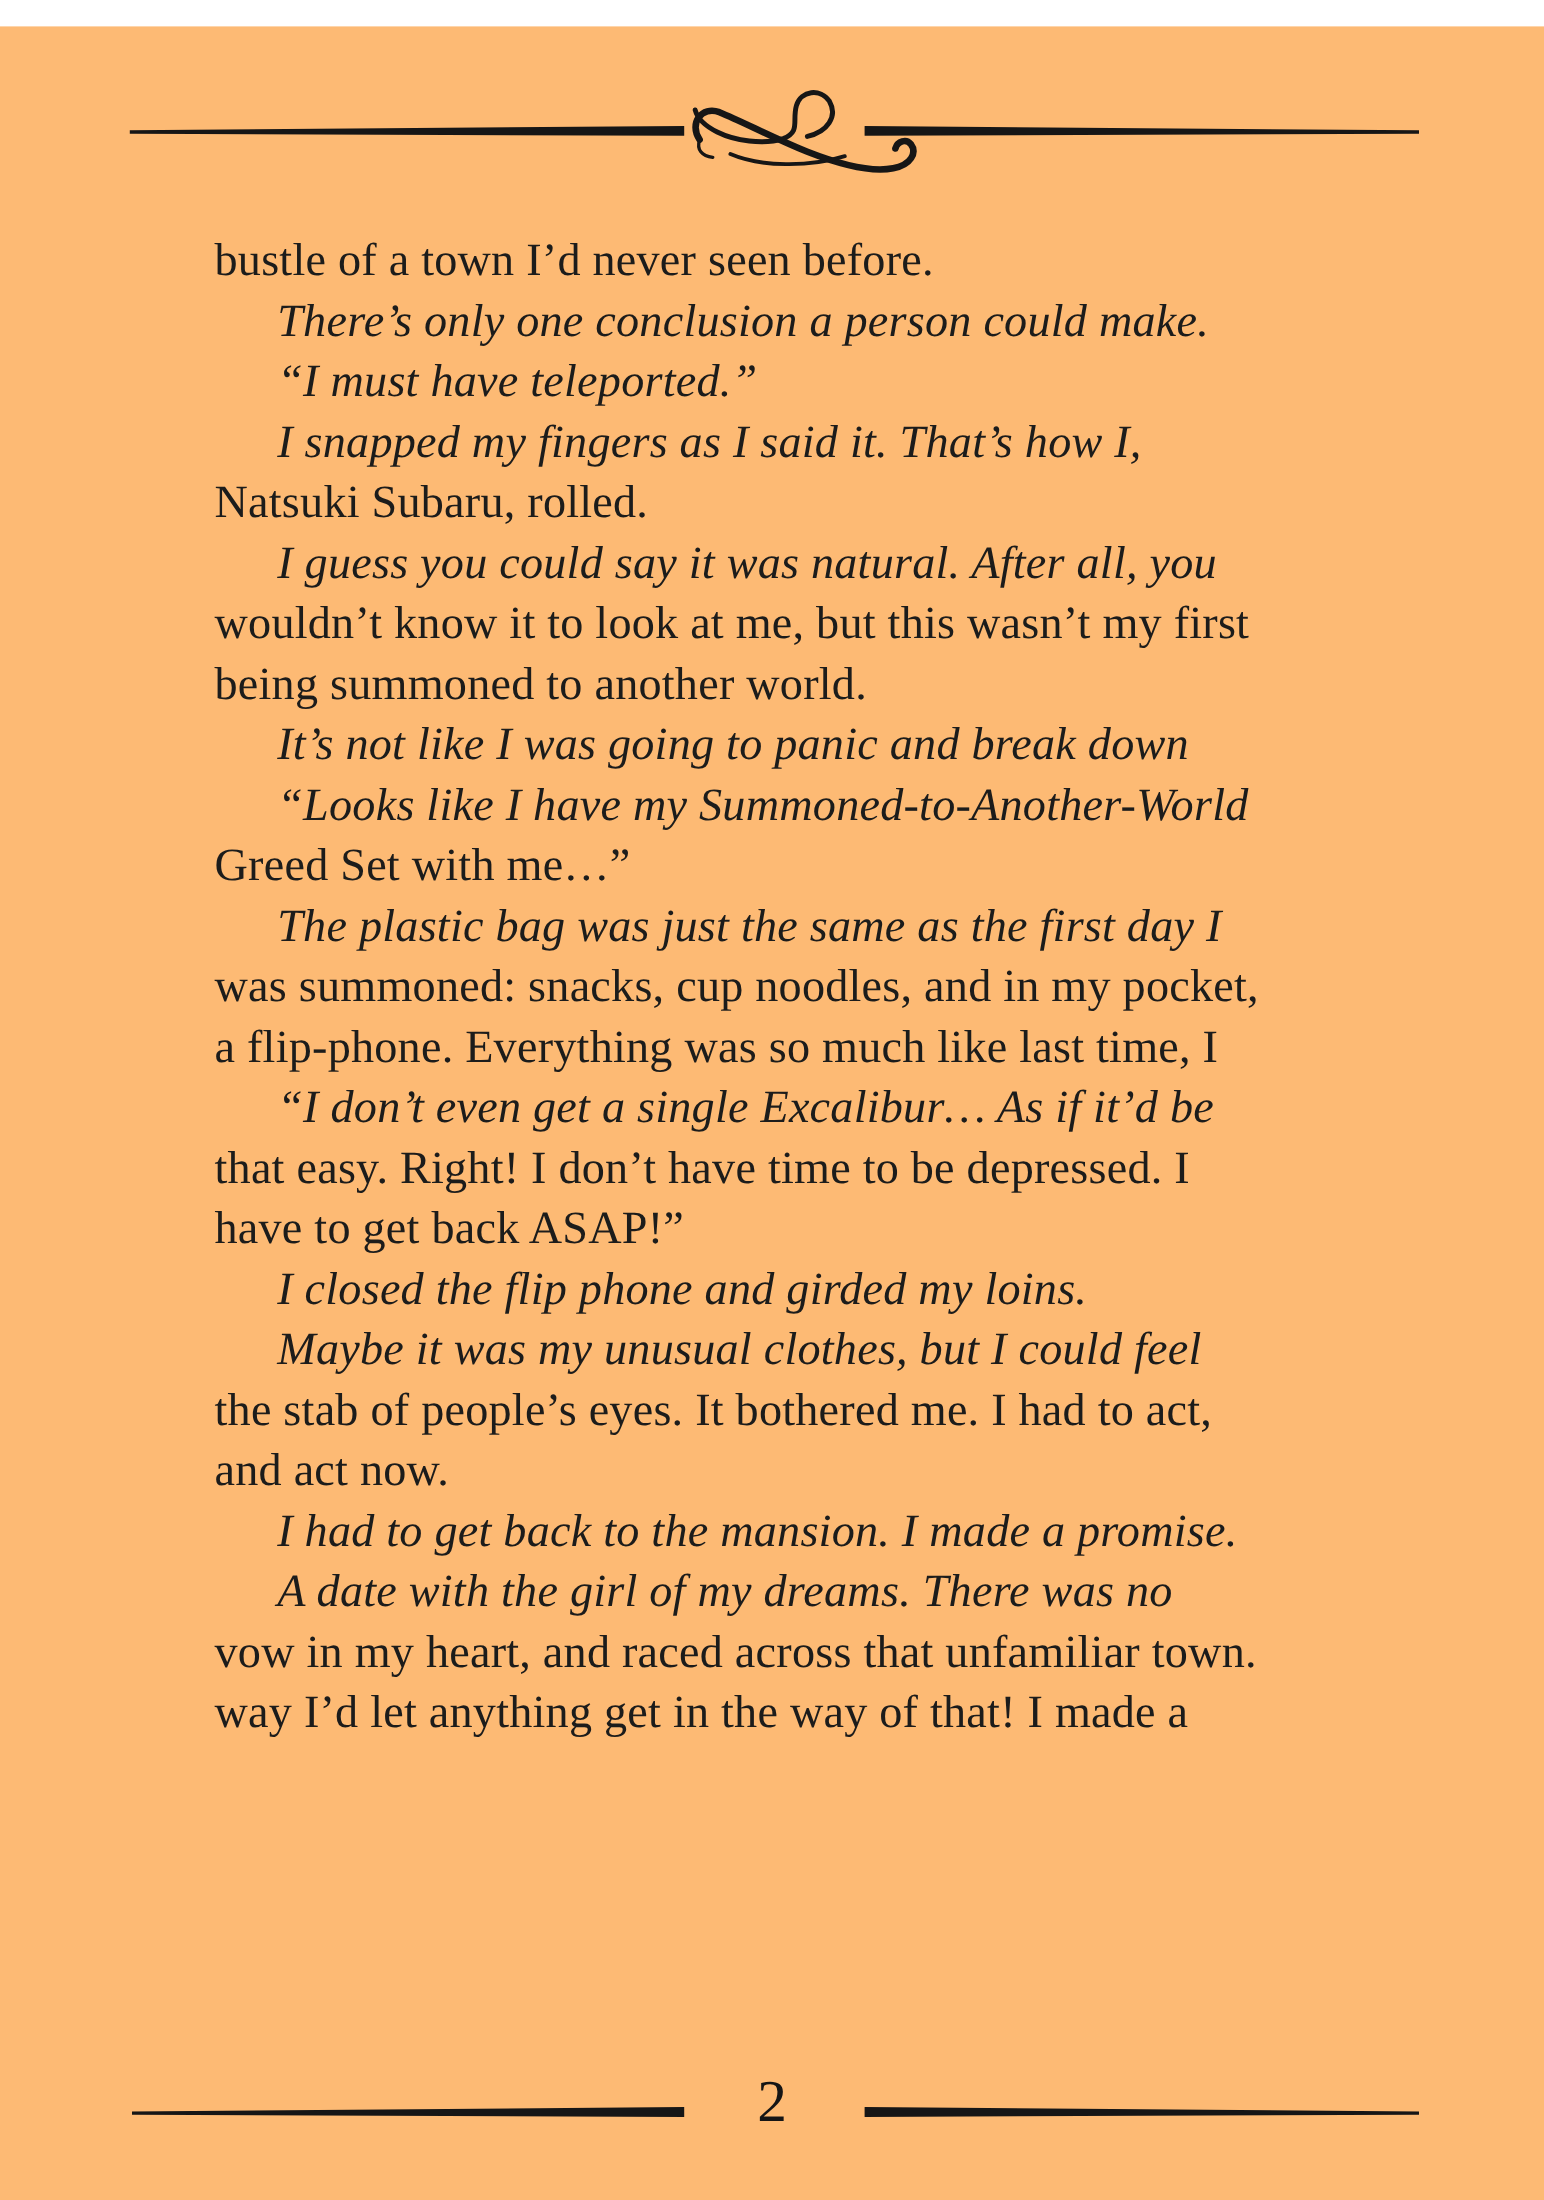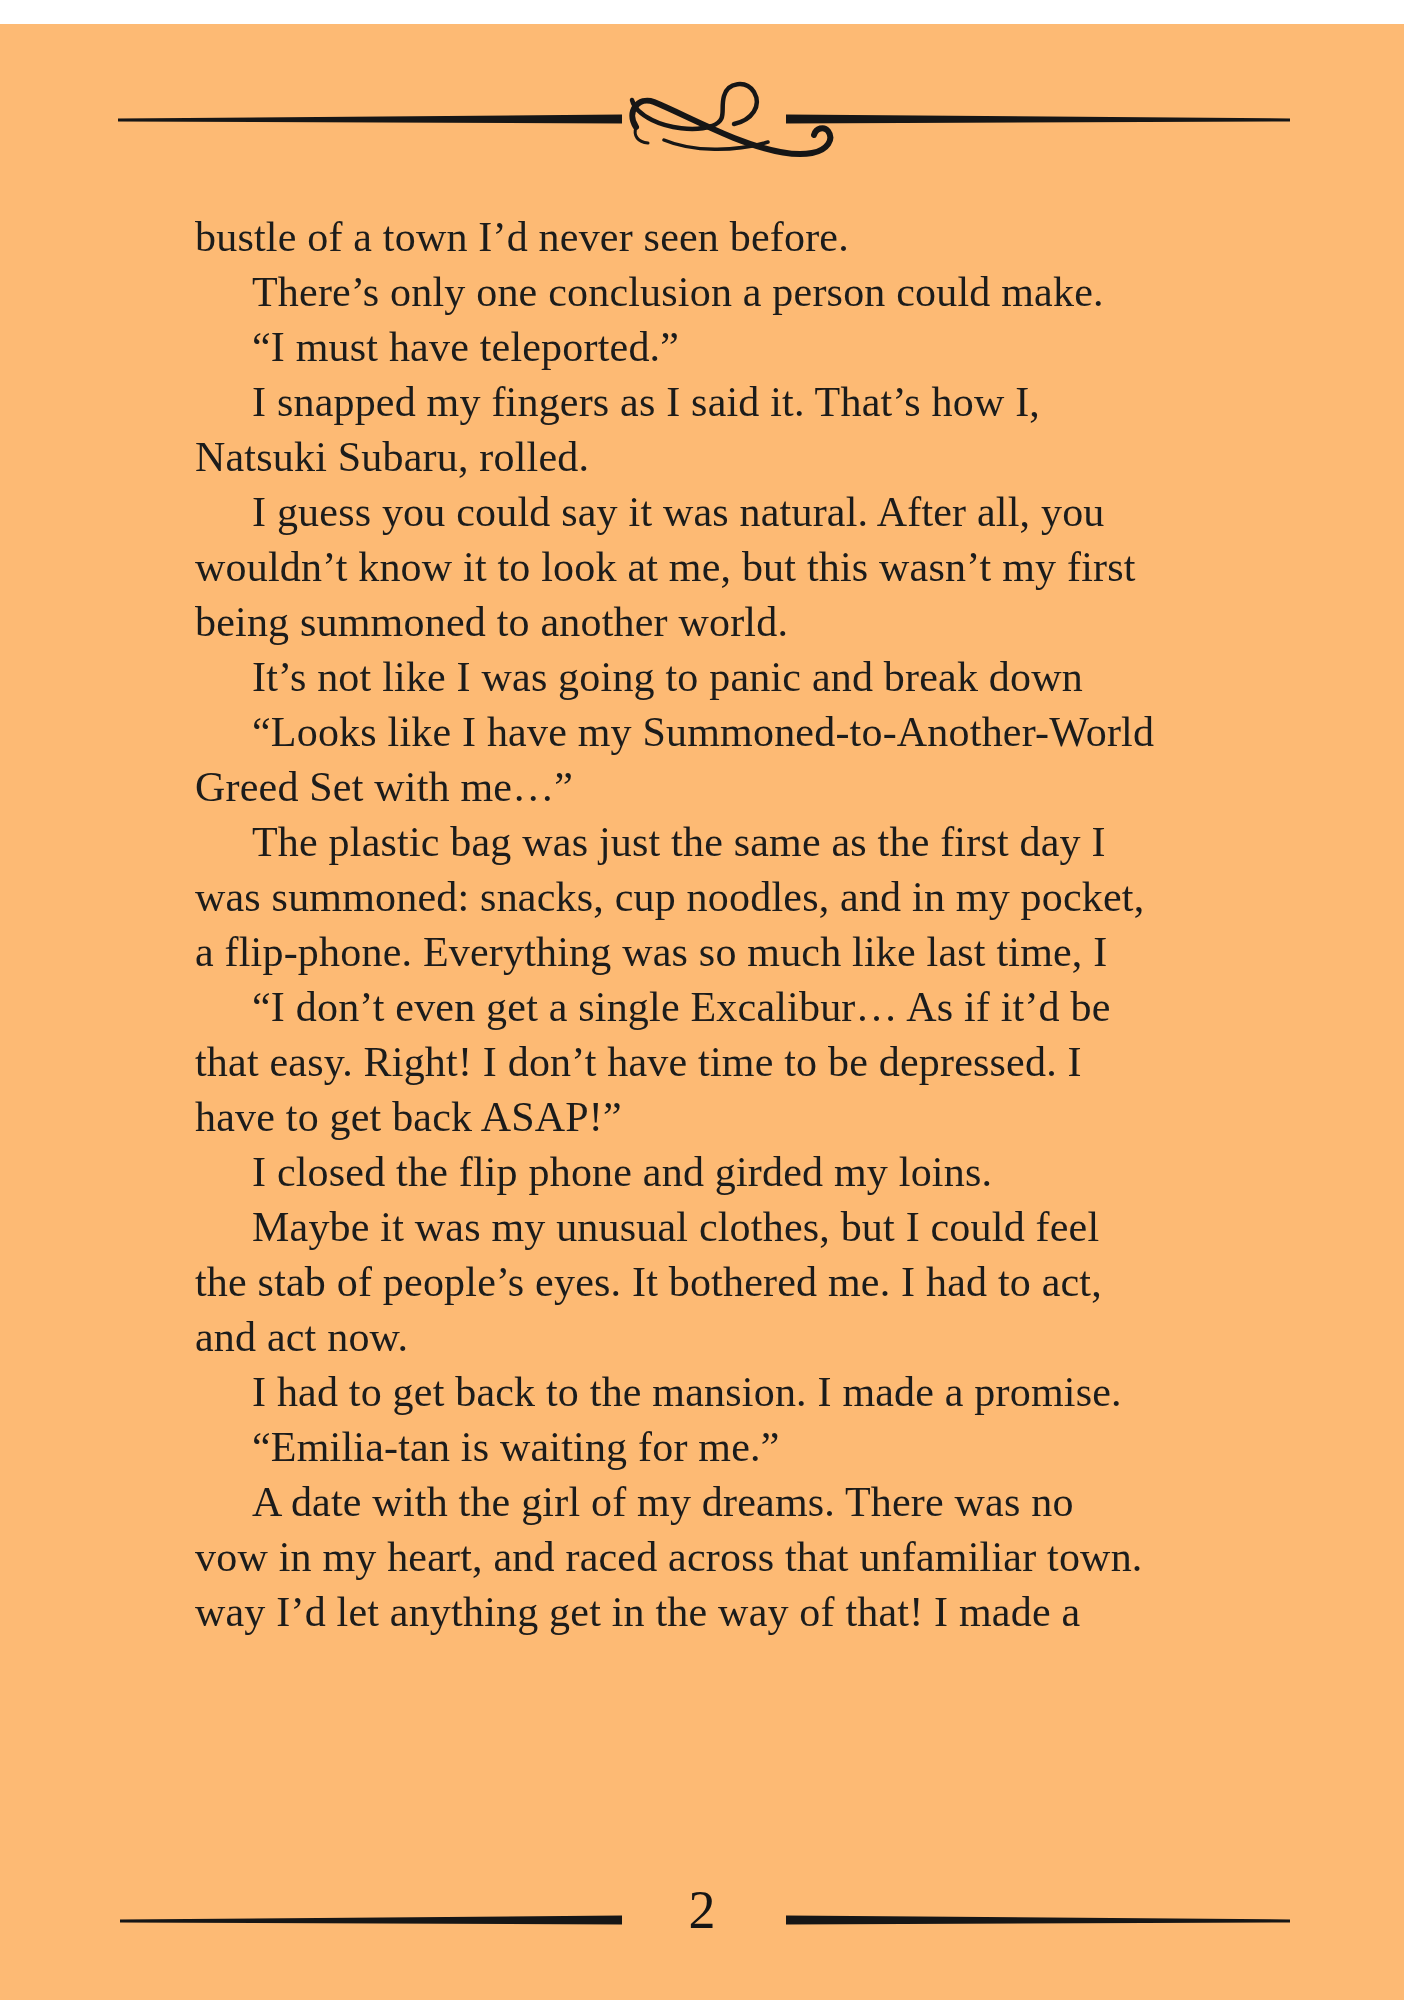--- a/index.html
+++ b/index.html
@@ -26,21 +26,21 @@
     position: absolute;
     left: 195px;
     top: 186px;
     width: 1085px;
     font-size: 42px;
     line-height: 55px;
     letter-spacing: 0.2px;
     white-space: nowrap;
   }
   .line { height: 55px; }
-  .line.indent { padding-left: 57px; }
+  .line.indent { padding-left: 57px; font-style: italic; }
   .footer-rules {
     position: absolute;
     top: 1840px;
     left: 0;
   }
   .page-number {
     position: absolute;
     top: 1856px;
     left: 0;
     right: 0;
@@ -84,21 +84,20 @@
       <div class="line">was summoned: snacks, cup noodles, and in my pocket,</div>
       <div class="line">a flip-phone. Everything was so much like last time, I</div>
       <div class="line indent">“I don’t even get a single Excalibur… As if it’d be</div>
       <div class="line">that easy. Right! I don’t have time to be depressed. I</div>
       <div class="line">have to get back ASAP!”</div>
       <div class="line indent">I closed the flip phone and girded my loins.</div>
       <div class="line indent">Maybe it was my unusual clothes, but I could feel</div>
       <div class="line">the stab of people’s eyes. It bothered me. I had to act,</div>
       <div class="line">and act now.</div>
       <div class="line indent">I had to get back to the mansion. I made a promise.</div>
-      <div class="line indent">“Emilia-tan is waiting for me.”</div>
       <div class="line indent">A date with the girl of my dreams. There was no</div>
       <div class="line">vow in my heart, and raced across that unfamiliar town.</div>
       <div class="line">way I’d let anything get in the way of that! I made a</div>
     </div>
 
   <svg class="footer-rules" width="1404" height="120" viewBox="0 0 1404 120" aria-hidden="true">
     <g fill="#161616" stroke="none">
       <polygon points="120,55.5 622,51.5 622,60.5 120,58.5"></polygon>
       <polygon points="786,51.5 1290,55.5 1290,58.5 786,60.5"></polygon>
     </g>

